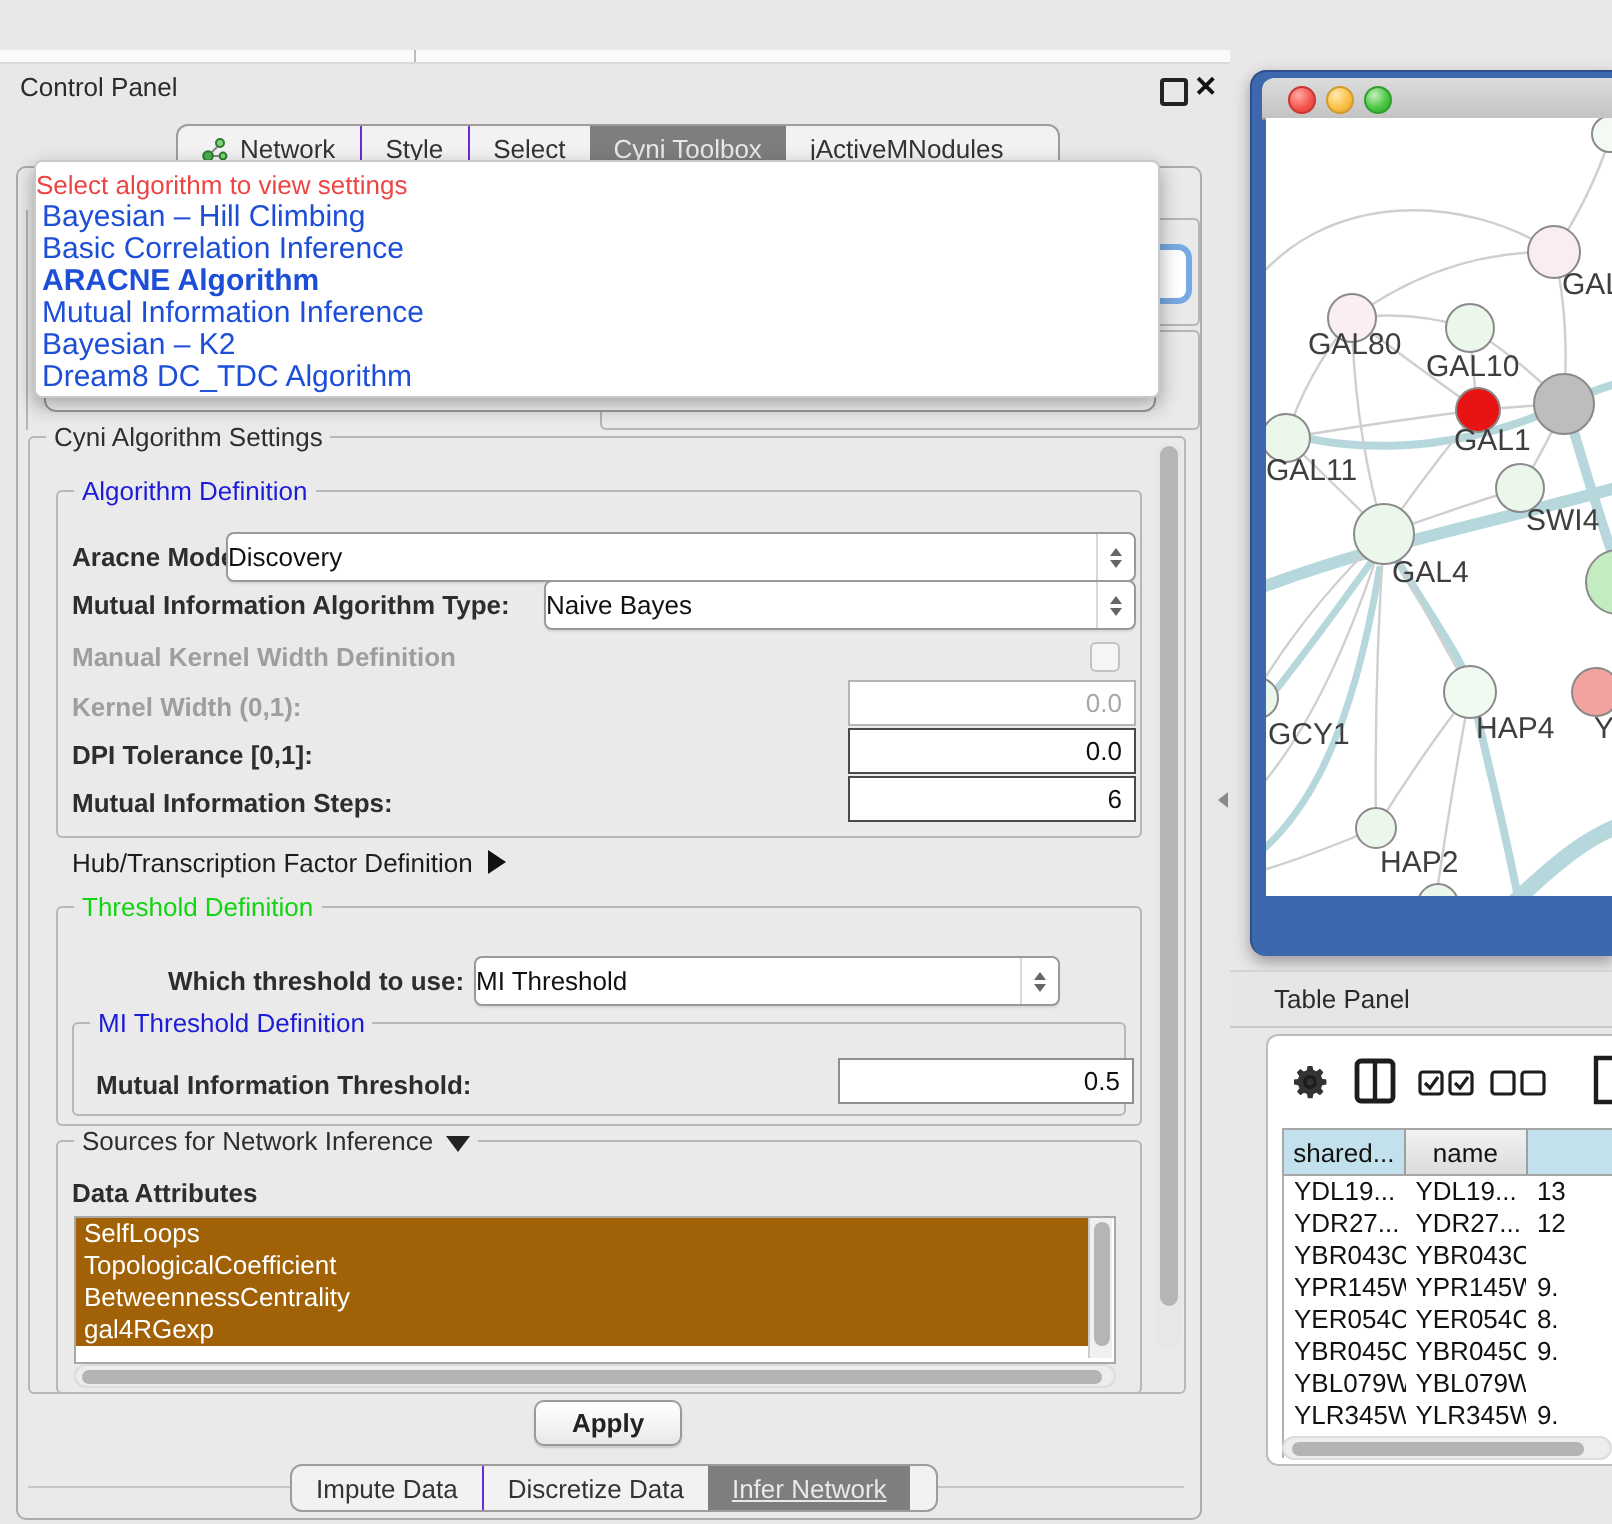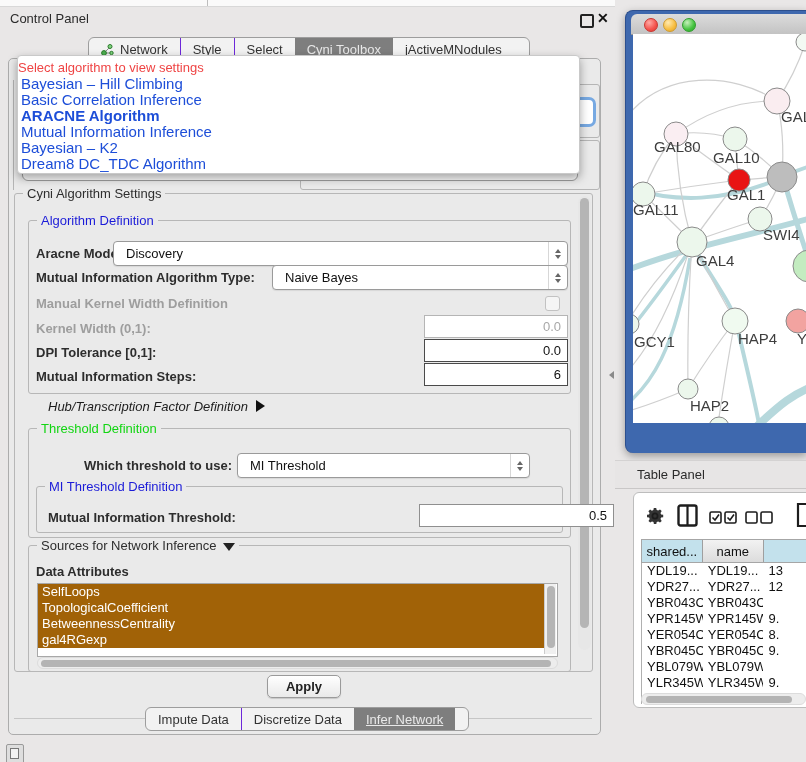--- a/index.html
+++ b/index.html
@@ -2,21 +2,21 @@
 <html><head>
 <meta charset="utf-8">
 <style>
   html,body{margin:0;padding:0;}
   body{
     width:806px;height:762px;position:relative;overflow:hidden;
     background:#e9e7e7;
     font-family:"Liberation Sans", sans-serif;
     -webkit-font-smoothing:antialiased;
   }
-  .abs{position:absolute;}
+  .abs{position:absolute;margin-top:25px;}
   
   .top-strip{left:0;top:0;width:615px;height:6px;background:#fafafa;border-bottom:1px solid #d8d8d8;}
   .top-strip .vline{position:absolute;left:207px;top:0;width:1px;height:6px;background:#bdbdbd;}
   
   .cp-title{left:10px;top:11px;font-size:13px;color:#2b2b2b;}
   .float-btn{left:580px;top:14px;width:10px;height:10px;border:2px solid #222;border-radius:2px;background:transparent;}
   .close-btn{left:597px;top:10px;font-size:14px;font-weight:bold;color:#111;}
   
   .outer-panel{left:8px;top:58px;width:591px;height:675px;border:1px solid #acacac;border-radius:5px;background:#eaeaea;}
   .inner-line{left:14px;top:718px;width:578px;height:1px;background:#c6c6c6;}
@@ -41,27 +41,27 @@
   .frag-combo-gray{border:1px solid #9e9e9e;border-radius:6px;background:#fbfbfb;}
   
   .group{border:1px solid #b7b7b7;border-radius:3px;}
   .legend{position:absolute;top:-8px;left:8px;background:#eaeaea;padding:0 4px;font-size:13px;color:#2e2e2e;white-space:nowrap;}
   .legend.blue{color:#1b1bd8;}
   .legend.green{color:#12d512;}
   
   .lbl{font-size:13px;font-weight:bold;color:#2d2d2d;white-space:nowrap;}
   .lbl.dis{color:#9e9e9e;}
   .combo{background:#fff;border:1px solid #9a9a9a;border-radius:4px;display:flex;align-items:center;box-shadow:0 1px 1px rgba(0,0,0,0.08);}
-  .combo .ctext{flex:1;padding-left:12px;font-size:13px;color:#111;}
+  .combo .ctext{flex:1;font-size:13px;color:#111;}
   .combo .carrows{width:18px;height:100%;display:flex;flex-direction:column;align-items:center;justify-content:center;border-left:1px solid #d7d7d7;}
   .tri-up{width:0;height:0;border-left:3.5px solid transparent;border-right:3.5px solid transparent;border-bottom:4px solid #666;margin-bottom:2px;}
   .tri-dn{width:0;height:0;border-left:3.5px solid transparent;border-right:3.5px solid transparent;border-top:4px solid #666;}
   .field{background:#fff;border:1px solid #4a4a4a;display:flex;align-items:center;justify-content:flex-end;padding-right:6px;font-size:13px;color:#111;}
   .field.dis{border-color:#b5b5b5;color:#a8a8a8;}
-  .field.mid{border-color:#8f8f8f;padding-left:47px;}
+  .field.mid{border-color:#8f8f8f;}
   .checkbox{width:13px;height:13px;border:1px solid #c2c2c2;border-radius:3px;background:#f5f5f5;}
   .tri-right{display:inline-block;width:0;height:0;border-top:6px solid transparent;border-bottom:6px solid transparent;border-left:9px solid #111;margin-left:8px;vertical-align:-1px;}
   .tri-down-s{display:inline-block;width:0;height:0;border-left:6px solid transparent;border-right:6px solid transparent;border-top:8px solid #222;margin-left:6px;vertical-align:-1px;}
   
   .attr-list{background:#fff;border:1px solid #a8a8a8;overflow:hidden;}
   .attr-item{height:16px;line-height:16px;font-size:13px;color:#fff;background:#a16207;padding-left:4px;margin-right:12px;}
   
   .vtrack{background:#e7e7e7;border-radius:7px;}
   .vthumb{position:absolute;background:#b5b5b5;border-radius:5px;}
   .htrack{background:#ededed;border-radius:6px;border:1px solid #dcdcdc;}
@@ -186,21 +186,21 @@
 </div>
 <div class="abs lbl dis" style="left:36px;top:296px;">Manual Kernel Width Definition</div>
 <div class="abs checkbox" style="left:545px;top:296px;"></div>
 <div class="abs lbl dis" style="left:36px;top:321px;">Kernel Width (0,1):</div>
 <div class="abs field dis" style="left:424px;top:315px;width:136px;height:21px;">0.0</div>
 <div class="abs lbl" style="left:36px;top:345px;">DPI Tolerance [0,1]:</div>
 <div class="abs field" style="left:424px;top:339px;width:136px;height:21px;">0.0</div>
 <div class="abs lbl" style="left:36px;top:369px;">Mutual Information Steps:</div>
 <div class="abs field" style="left:424px;top:363px;width:136px;height:21px;">6</div>
 
-<div class="abs" style="left:48px;top:399px;font-size:13px;color:#1c1c1c;font-style:italic;">
+<div class="abs" style="left:36px;top:399px;font-size:13px;color:#1c1c1c;">
   <span>Hub/Transcription Factor Definition</span><span class="tri-right"></span>
 </div>
 
 <div class="abs group" style="left:28px;top:428px;width:541px;height:108px;">
   <span class="legend green">Threshold Definition</span>
 </div>
 <div class="abs lbl" style="left:84px;top:458px;">Which threshold to use:</div>
 <div class="abs combo" style="left:237px;top:453px;width:291px;height:23px;">
   <span class="ctext">MI Threshold</span>
   <span class="carrows">

